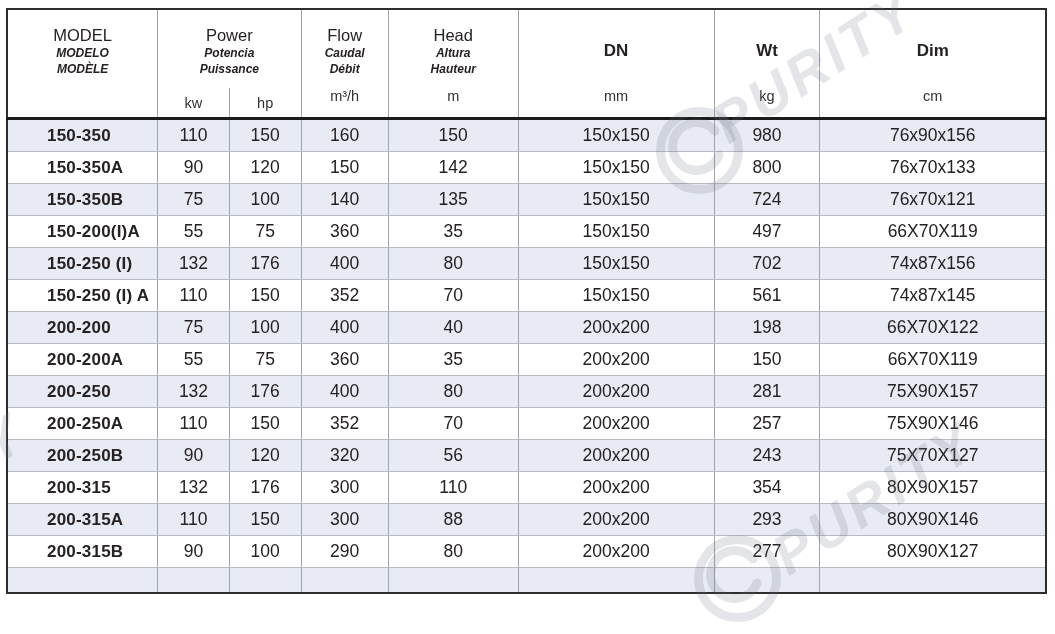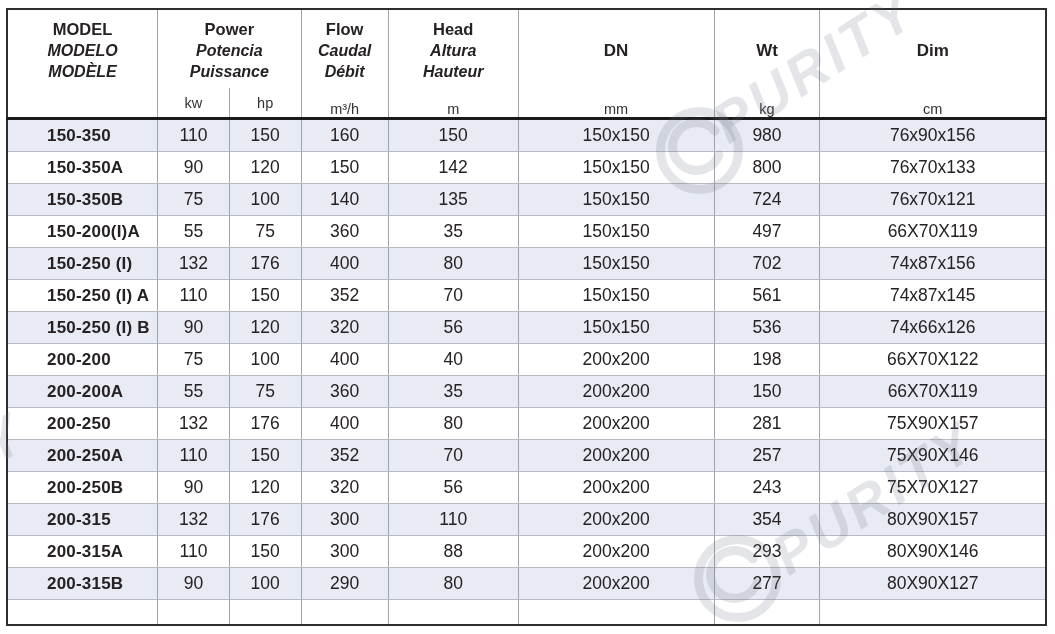--- a/index.html
+++ b/index.html
@@ -31,26 +31,26 @@
     font-weight:bold;
   }
   .th-inner{display:flex;flex-direction:column;height:107px;}
   .names{
     flex:1 1 auto;
     display:flex;flex-direction:column;
     align-items:center;justify-content:center;
     padding-top:4px;
     line-height:1.3;
   }
-  .l1{font-size:16.5px;font-weight:bold;}
-  .l23{font-size:16px;font-weight:bold;font-style:italic;}
+  .l1{font-size:16.5px;font-weight:normal;}
+  .l23{font-size:12px;font-weight:bold;font-style:italic;}
   .single-label{font-size:17px;font-weight:bold;}
   .units{
     height:29px;flex:0 0 29px;
-    display:flex;align-items:flex-end;justify-content:center;
+    display:flex;align-items:flex-start;justify-content:center;
     font-weight:normal;font-size:14.5px;color:#343034;
   }
   .units.split{padding:0;}
   .units.split span{
     flex:1 1 50%;height:29px;
     display:flex;align-items:center;justify-content:center;
   }
   .units.split span.right{border-left:1px solid #9fa3ab;}
   tbody td{
     height:31px;
@@ -224,30 +224,20 @@
       <td class="model">150-250 (I) A</td>
       <td>110</td>
       <td>150</td>
       <td>352</td>
       <td>70</td>
       <td>150x150</td>
       <td>561</td>
       <td>74x87x145</td>
     </tr>
         <tr>
-      <td class="model">150-250 (I) B</td>
-      <td>90</td>
-      <td>120</td>
-      <td>320</td>
-      <td>56</td>
-      <td>150x150</td>
-      <td>536</td>
-      <td>74x66x126</td>
-    </tr>
-        <tr>
       <td class="model">200-200</td>
       <td>75</td>
       <td>100</td>
       <td>400</td>
       <td>40</td>
       <td>200x200</td>
       <td>198</td>
       <td>66X70X122</td>
     </tr>
         <tr>

